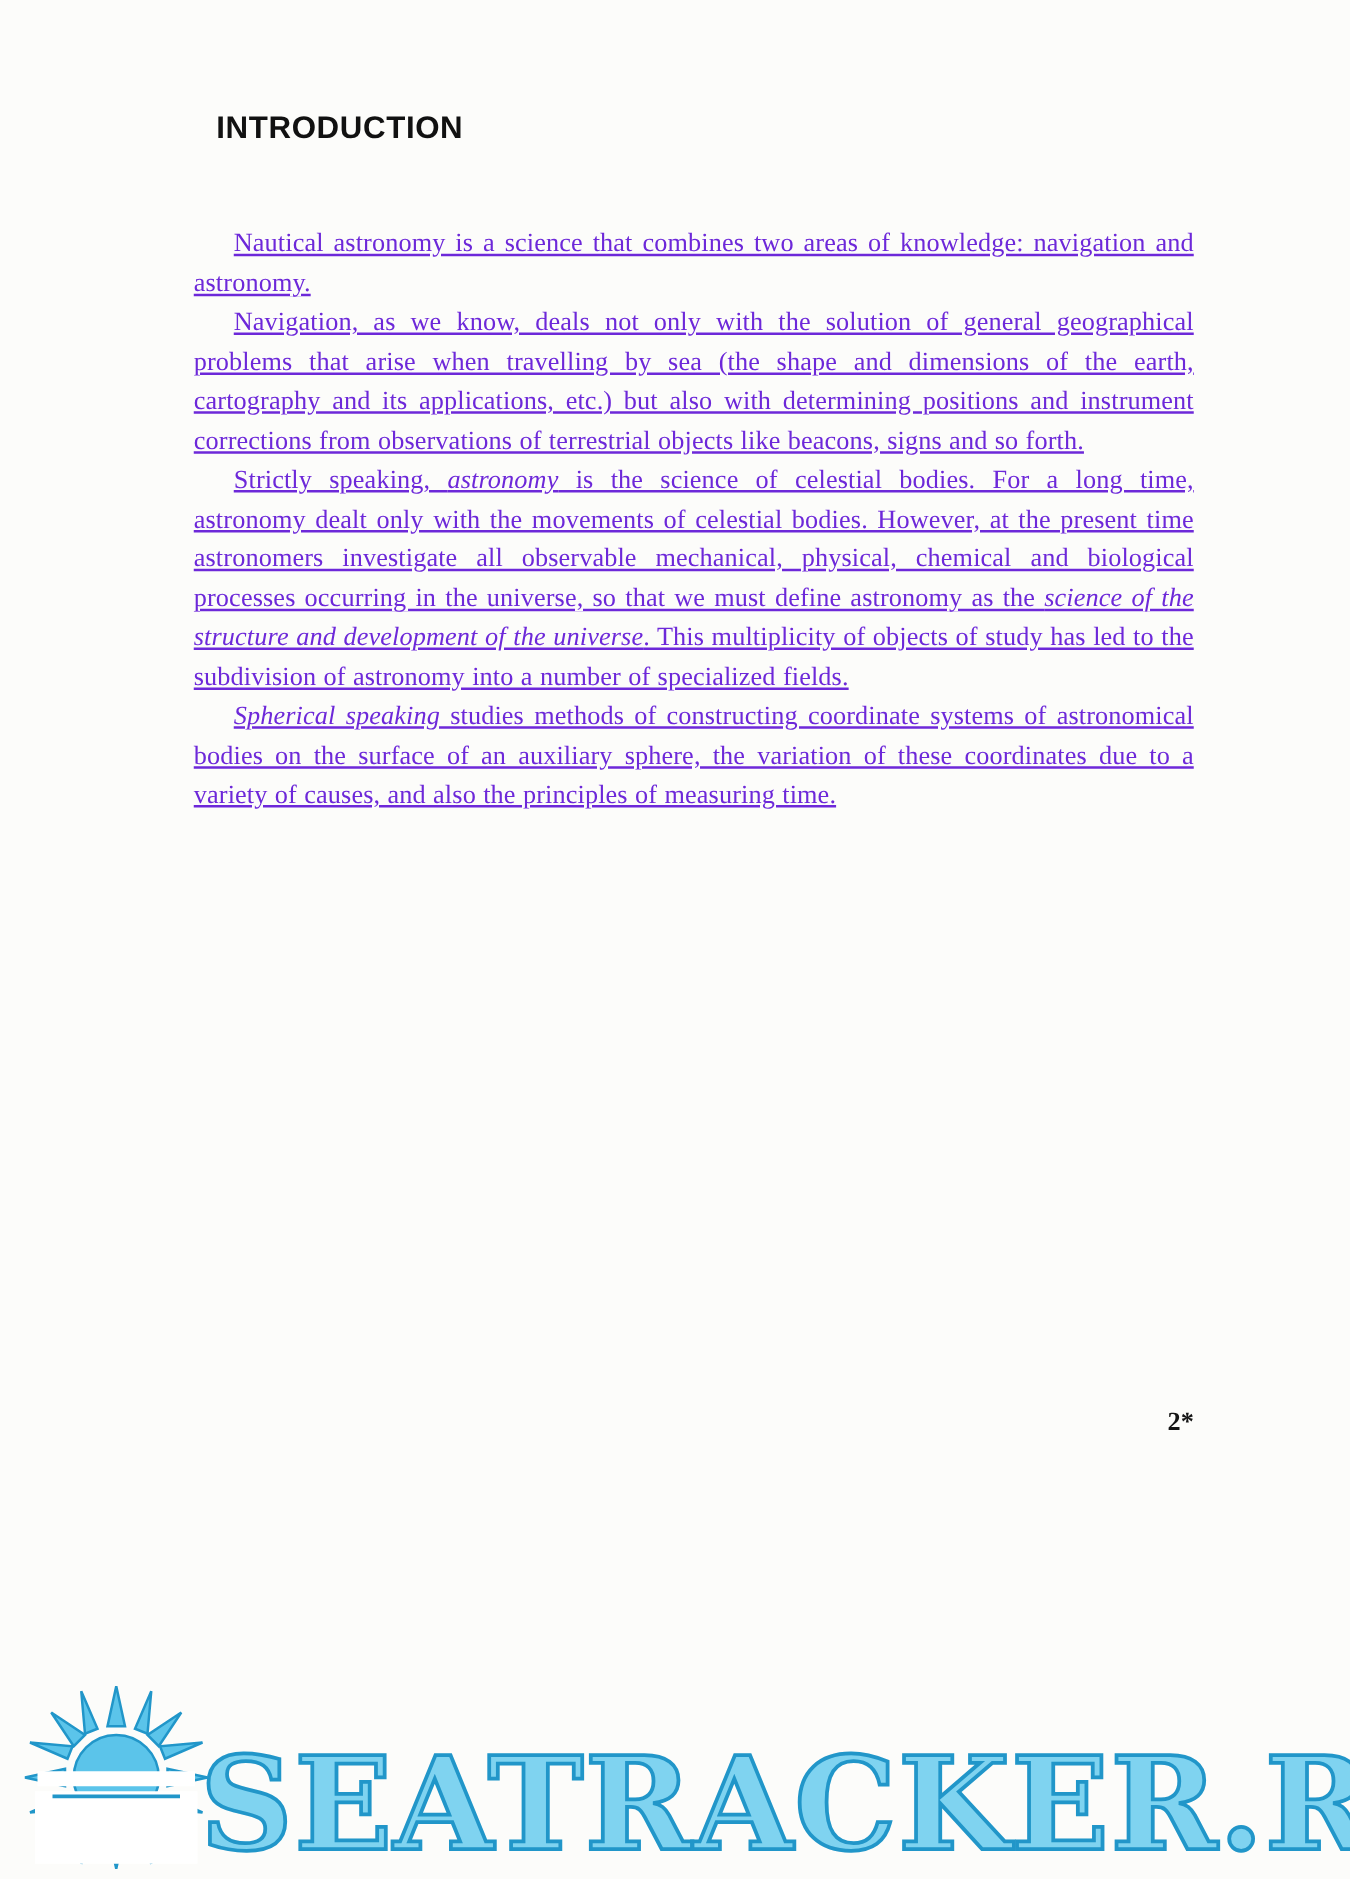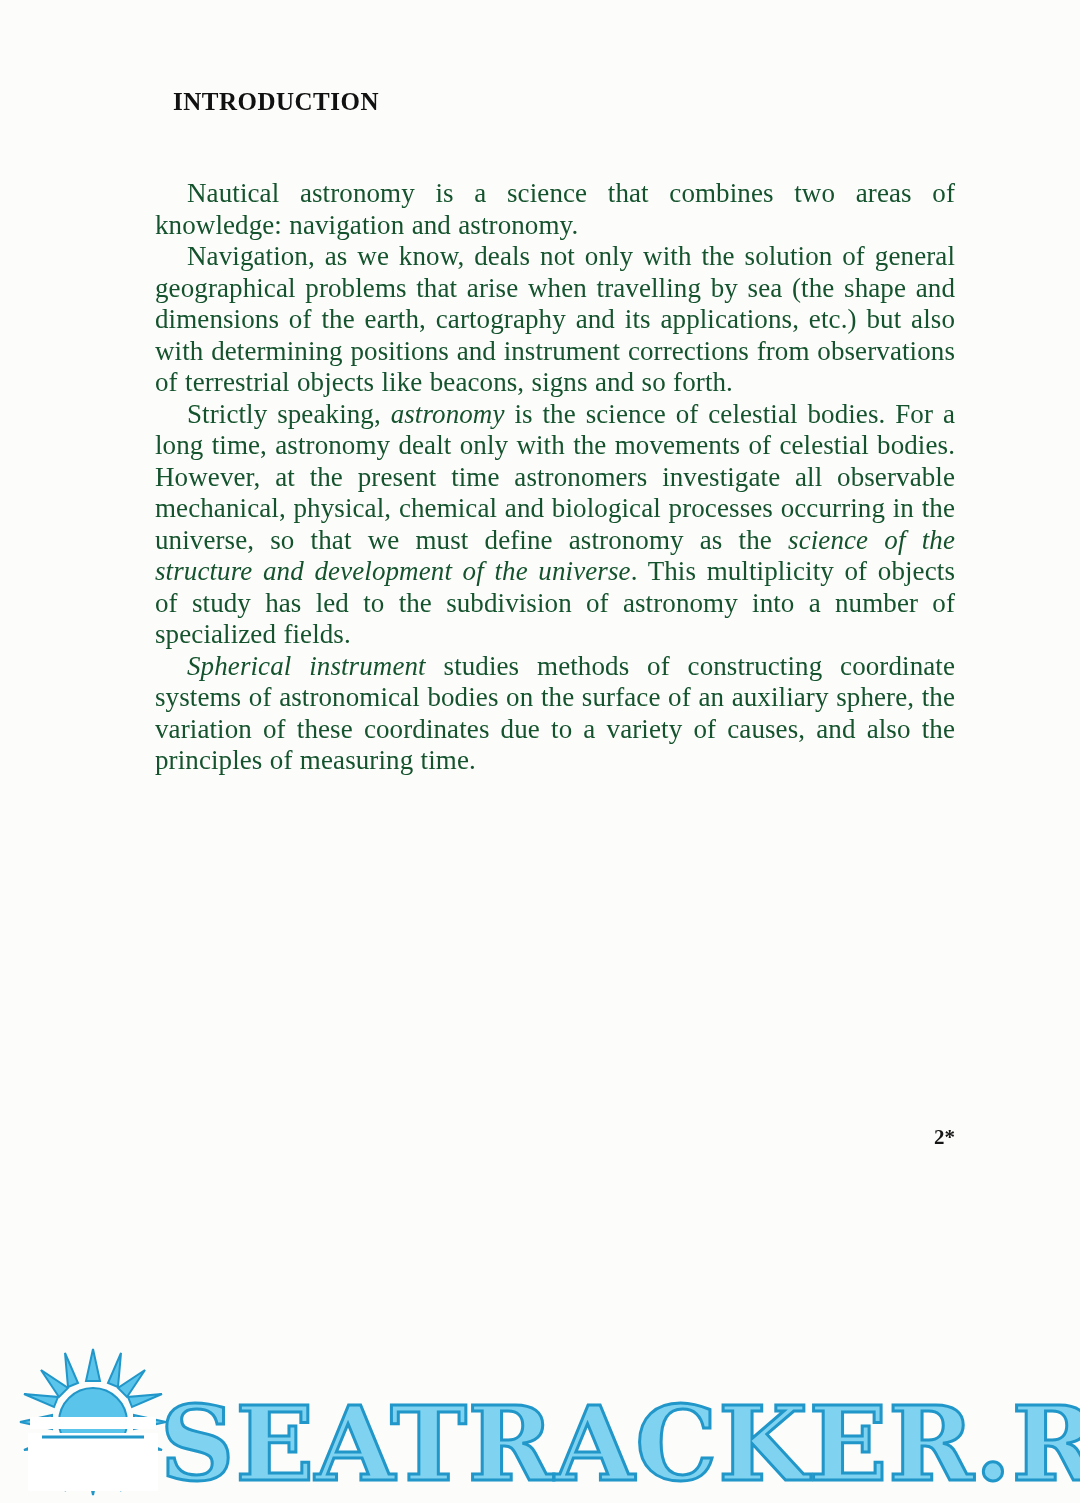--- a/index.html
+++ b/index.html
@@ -23,36 +23,37 @@
     height: 1503px;
     background: #fcfcfa;
   }
   .content {
     position: absolute;
     left: 155px;
     top: 88px;
     width: 800px;
   }
   .doc-title {
-    font-family: Liberation Serif, serif;
+    font-family: Liberation Sans, sans-serif;
     font-weight: bold;
     font-size: 25px;
     letter-spacing: 0.5px;
     color: #111;
     margin: 0 0 62px 18px;
   }
   .para {
-    font-size: 27px;
+    font-size: 21px;
     line-height: 31.5px;
     text-align: justify;
     text-indent: 32px;
     margin: 0;
-    color: #14532d;
+    color: #6d28d9;
     letter-spacing: 0.1px;
     word-spacing: 0.5px;
+    text-decoration: underline;
   }
   .para em {
     font-style: italic;
   }
   .page-number {
     position: absolute;
     right: 0;
     top: 1037px;
     font-size: 21px;
     font-weight: bold;
@@ -96,21 +97,21 @@
 
   <div class="content">
 
     <h1 class="doc-title">INTRODUCTION</h1>
 
     <p class="para">Nautical astronomy is a science that combines two areas of knowledge: navigation and astronomy.</p>
     <p class="para">Navigation, as we know, deals not only with the solution of general geographical problems that arise when travelling by sea (the shape and dimensions of the earth, cartography and its applications, etc.) but also with determining positions and instrument corrections from observations of terrestrial objects like beacons, signs and so forth.</p>
 
     <p class="para"><span>Strictly speaking, </span><em>astronomy</em><span> is the science of celestial bodies. For a long time, astronomy dealt only with the movements of celestial bodies. However, at the present time astronomers investigate all observable mechanical, physical, chemical and biological processes occurring in the universe, so that we must define astronomy as the </span><em>science of the structure and development of the universe</em><span>. This multiplicity of objects of study has led to the subdivision of astronomy into a number of specialized fields.</span></p>
 
-    <p class="para"><em>Spherical instrument</em><span> studies methods of constructing coordinate systems of astronomical bodies on the surface of an auxiliary sphere, the variation of these coordinates due to a variety of causes, and also the principles of measuring time.</span></p>
+    <p class="para"><em>Spherical speaking</em><span> studies methods of constructing coordinate systems of astronomical bodies on the surface of an auxiliary sphere, the variation of these coordinates due to a variety of causes, and also the principles of measuring time.</span></p>
 
     <div class="page-number">2*</div>
   </div>
 
   <div class="watermark">
     <svg class="wm-sun" viewBox="0 0 150 150">
       <g fill="#5bc4ea" stroke="#2196c9" stroke-width="2">
         <circle cx="75" cy="75" r="34"></circle>
         <g>
           <polygon points="75,2 82,34 68,34"></polygon>

